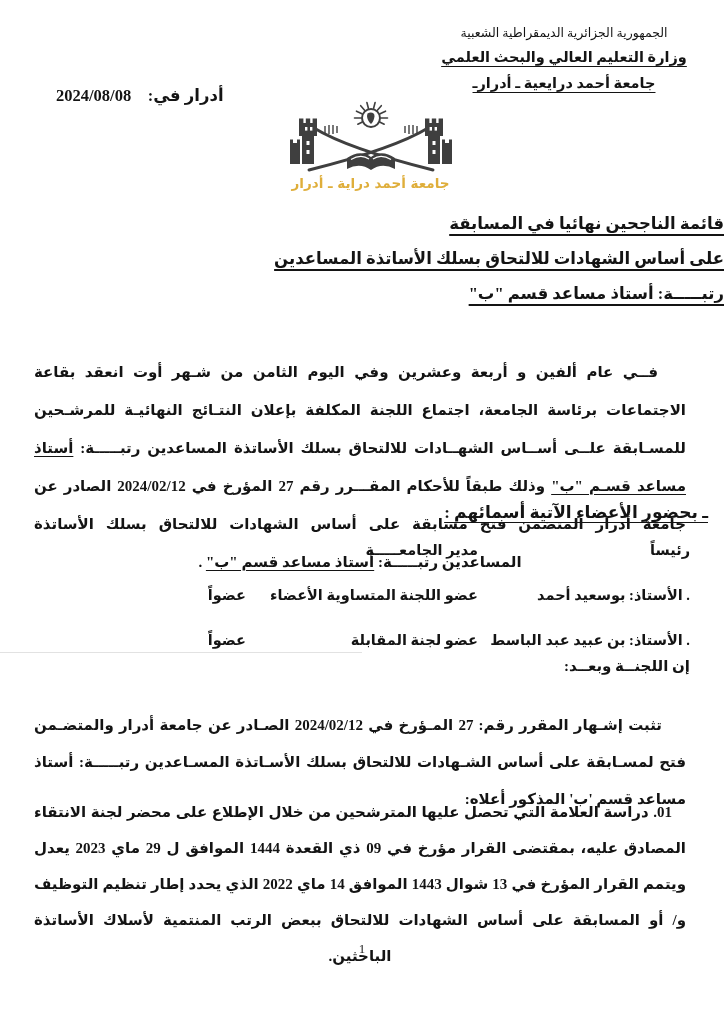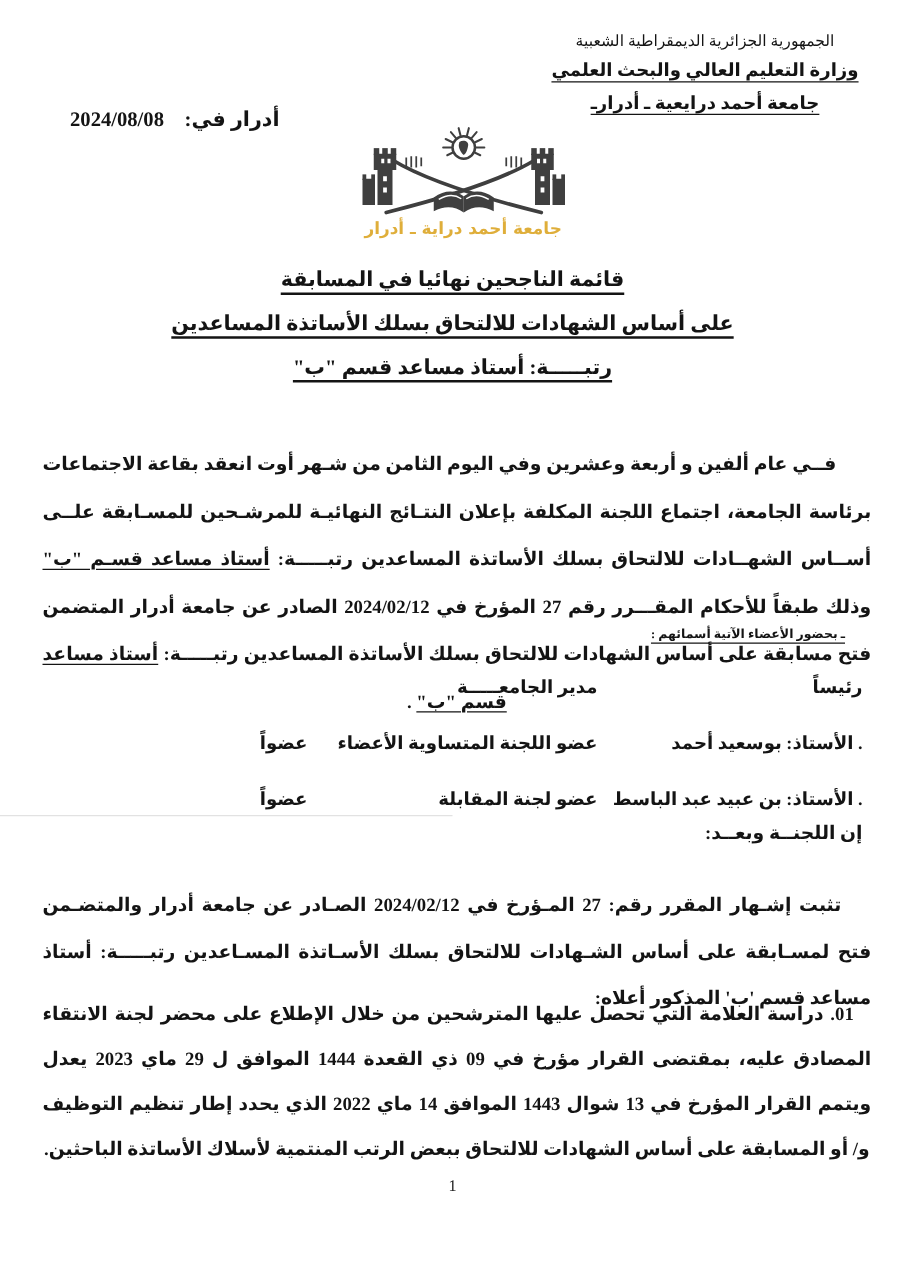--- a/index.html
+++ b/index.html
@@ -16,27 +16,27 @@
     text-decoration:underline;text-underline-offset:4px;text-decoration-thickness:1.4px;}
   .dateline{position:absolute;top:86px;left:56px;font-weight:700;font-size:16.5px;
     text-underline-offset:4px;white-space:nowrap;}
   .dategap{display:inline;letter-spacing:0;}
   
   .logo{position:absolute;top:101px;left:0;right:0;text-align:center;margin-left:17px;}
   .logo svg{display:block;margin:0 auto;}
   .logo-caption{margin-top:-2px;font-family:"DejaVu Sans",sans-serif;
     font-size:13.5px;font-weight:700;color:#dfae3a;letter-spacing:1px;}
   
-  .titleblock{position:absolute;top:214px;left:0;right:0;text-align:center;font-weight:700;font-size:16.5px;}
+  .titleblock{position:absolute;top:214px;left:0;right:0;font-weight:700;font-size:16.5px;}
   .titleblock div{margin-bottom:15px;text-decoration:underline;text-underline-offset:5px;text-decoration-thickness:1.5px;}
   
-  .para{position:absolute;right:27px;left:34px;font-size:15px;font-weight:700;
+  .para{position:absolute;right:38px;left:34px;font-size:15px;font-weight:700;
     text-align:justify;line-height:38px;}
   .p1{top:338px;text-indent:28px;text-align-last:center;}
-  .members-heading{position:absolute;top:502px;right:48px;font-size:10px;font-weight:700;
+  .members-heading{position:absolute;top:502px;right:16px;font-size:17px;font-weight:700;
     text-decoration:underline;text-underline-offset:4px;}
   .members{position:absolute;top:528px;right:34px;left:34px;font-size:14.5px;font-weight:700;}
   .member-row{display:grid;grid-template-columns:212px 232px auto;height:45px;align-items:center;}
   .member-row span{white-space:nowrap;}
   .sep{position:absolute;top:652px;left:0;width:50%;height:1px;background:#e2e2e2;}
   .lead{position:absolute;top:657px;right:34px;font-size:15px;font-weight:700;}
   .p2{top:692px;line-height:37px;text-indent:24px;}
   .p3{top:779px;line-height:36px;text-indent:14px;text-align-last:center;}
   .pageno{position:absolute;top:941px;left:0;right:0;text-align:center;font-size:13px;font-weight:400;color:#222;}
 </style>

